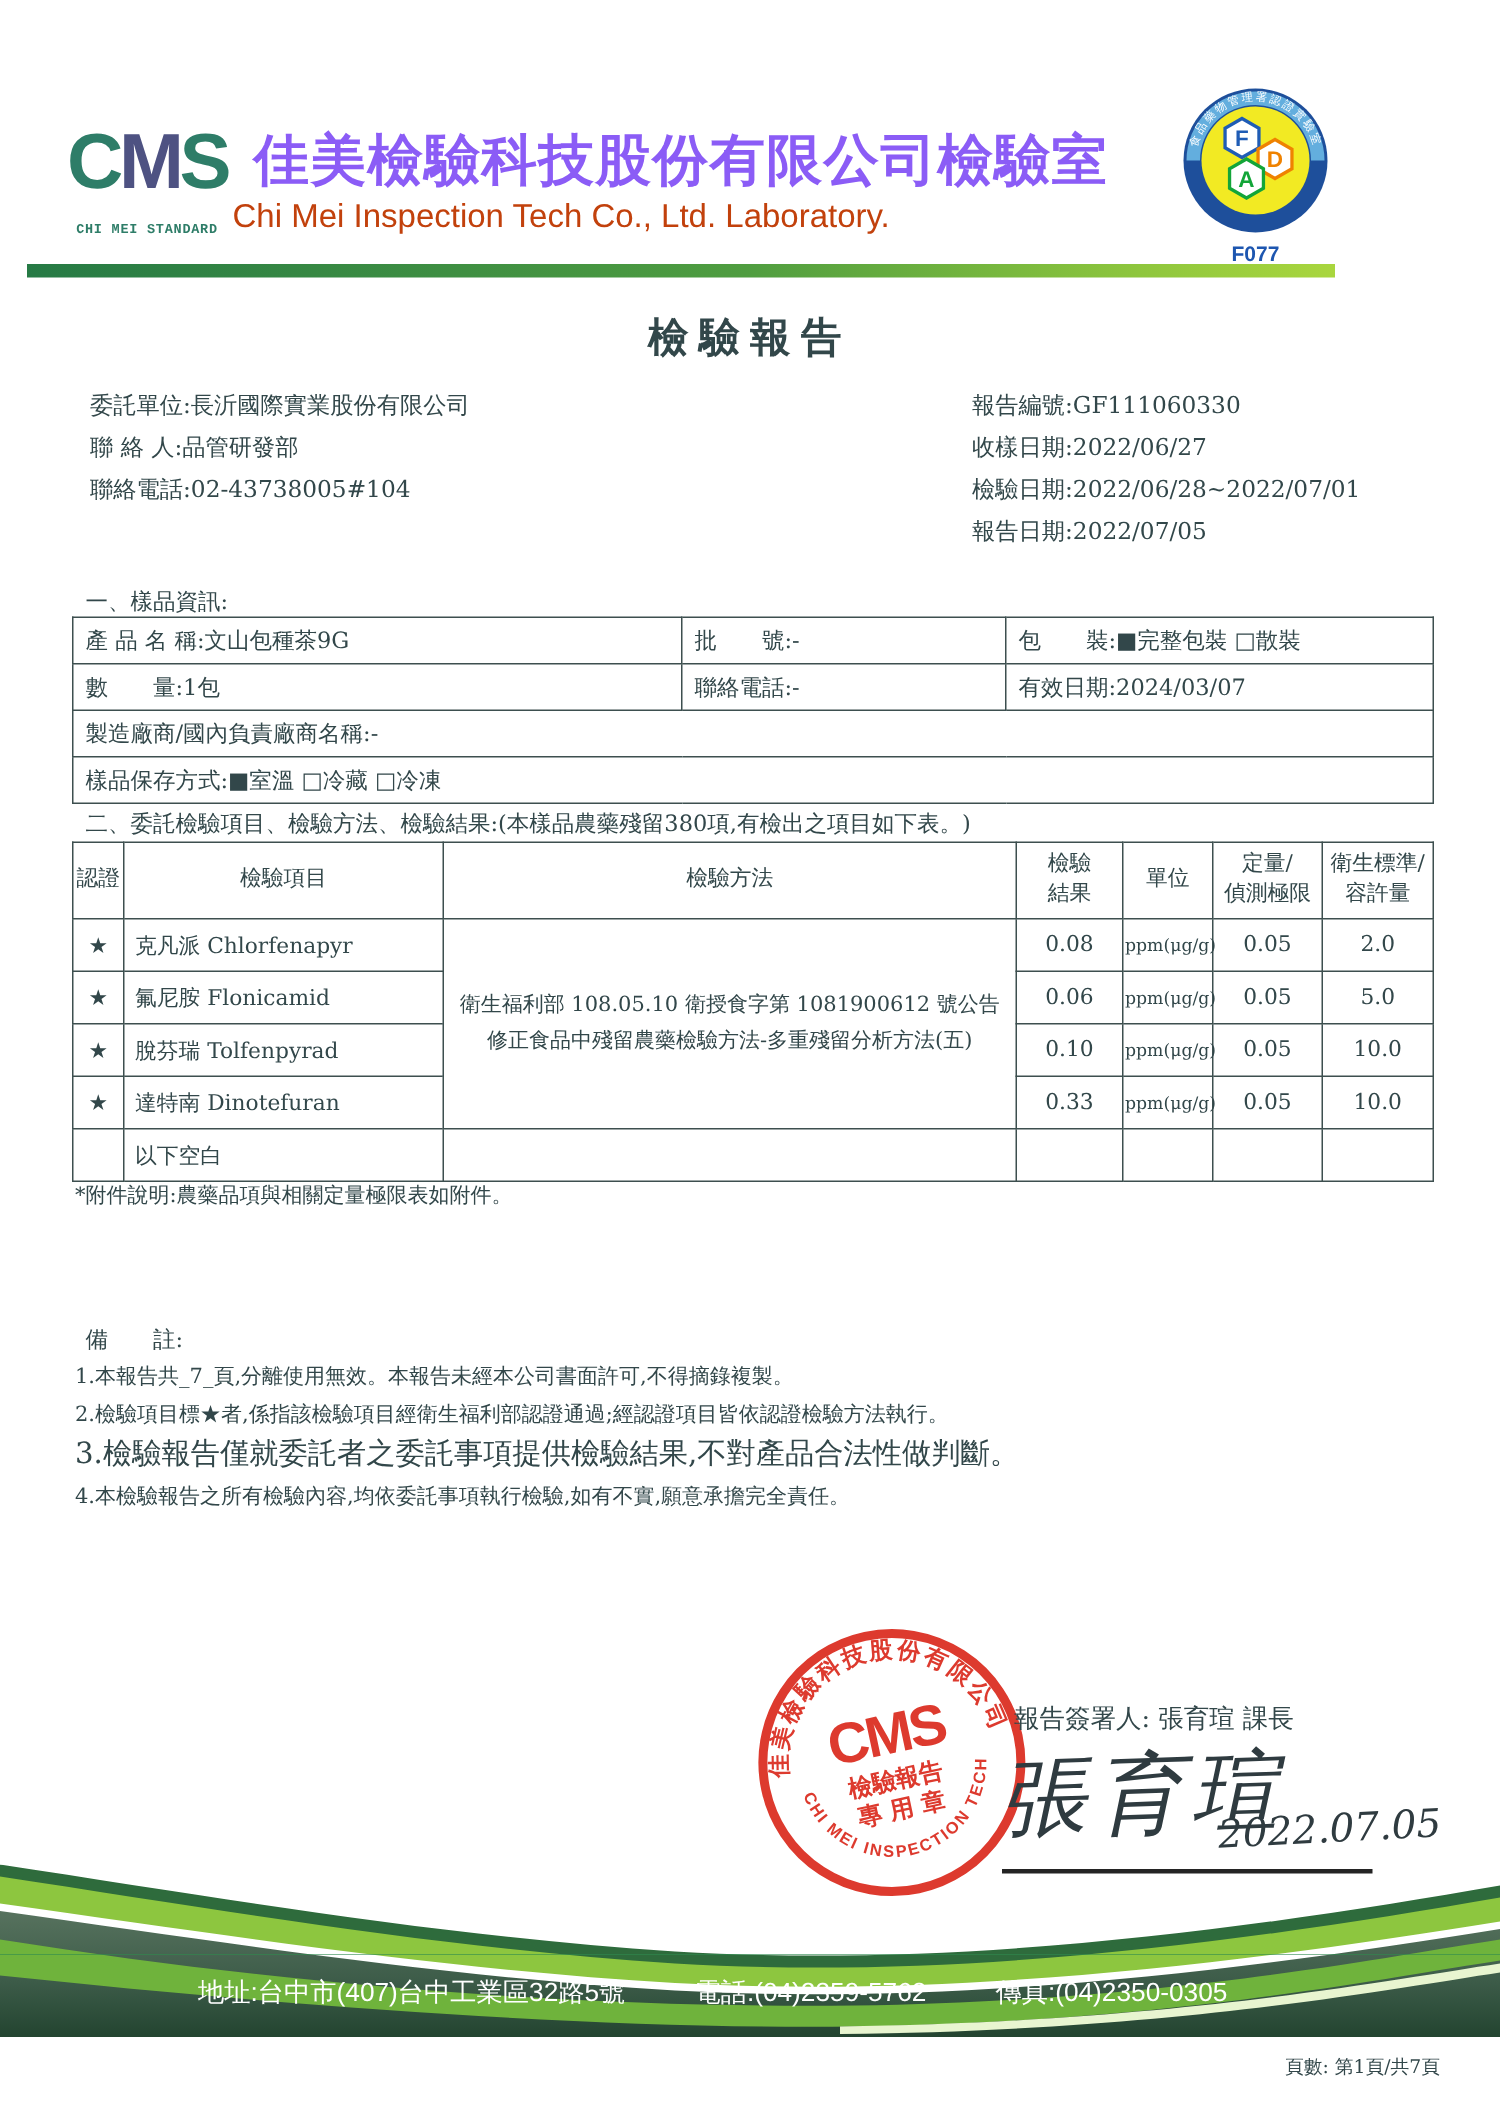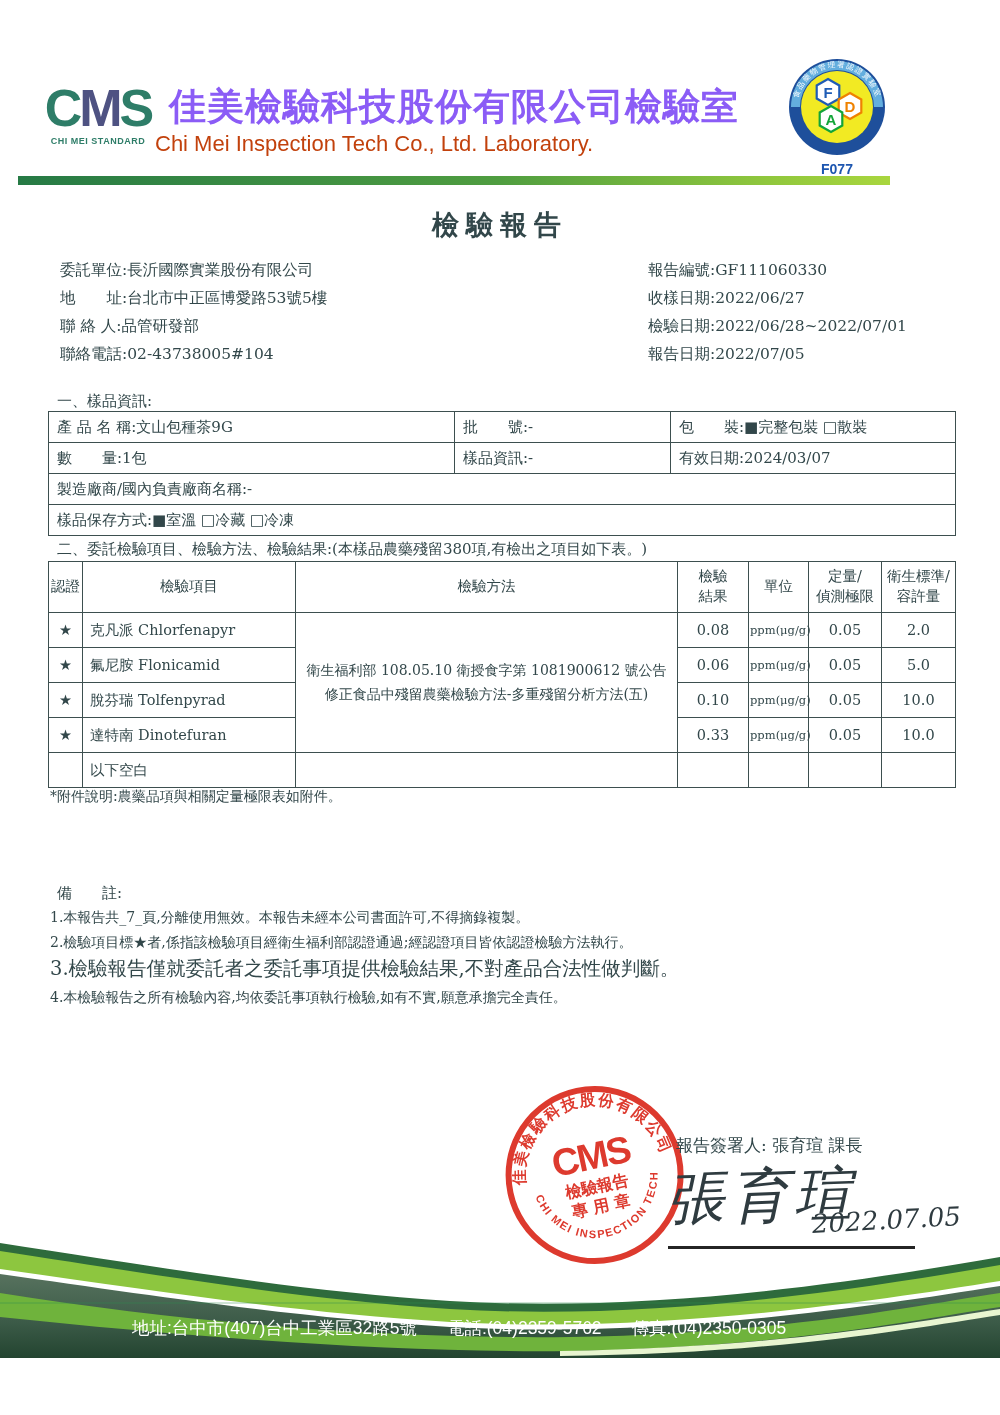--- a/index.html
+++ b/index.html
@@ -5,22 +5,22 @@
   html,body{margin:0;padding:0;background:#ffffff;}
   .page{position:relative;width:1000px;height:1415px;background:#ffffff;overflow:hidden;
         font-family:"DejaVu Serif","Liberation Serif",serif;color:#32474a;}
   .abs{position:absolute;}
 
   
   .logo-block{left:44px;top:84px;width:108px;text-align:center;}
   .logo-letters{font-family:"Liberation Sans","DejaVu Sans",sans-serif;font-weight:800;
                 font-size:52px;line-height:0.95;letter-spacing:-3px;}
   .logo-letters .g{color:#2e7d68;} .logo-letters .n{color:#4e5282;}
-  .logo-tagline{margin-top:3px;font-size:9px;font-weight:700;color:#2e7d68;letter-spacing:0.5px;
-                font-family:Liberation Sans, sans-serif;white-space:nowrap;}
+  .logo-tagline{margin-top:15px;font-size:9px;font-weight:700;color:#2e7d68;letter-spacing:0.5px;
+                font-family:Liberation Mono, monospace;white-space:nowrap;}
   .company-zh{left:169px;top:82px;font-size:37px;font-weight:700;color:#8b5cf6;letter-spacing:1px;
               font-family:"Liberation Sans","DejaVu Sans",sans-serif;white-space:nowrap;}
   .company-en{left:155px;top:131px;font-size:22px;font-weight:500;color:#c2410c;
               font-family:"Liberation Sans","DejaVu Sans",sans-serif;white-space:nowrap;}
   .green-bar{left:18px;top:176px;width:872px;height:9px;
              background:linear-gradient(to right,#267a45,#4f9d40 55%,#8ec63d 85%,#a9d63e);}
   .badge{left:786px;top:56px;}
   .badge-code{left:786px;top:161px;width:102px;text-align:center;color:#1d56b0;font-weight:700;
               font-size:14px;font-family:"Liberation Sans","DejaVu Sans",sans-serif;}
 
@@ -58,21 +58,21 @@
   .stamp{left:503px;top:1083px;transform:rotate(-12deg);}
   .signer{left:676px;top:1134px;font-size:17px;white-space:nowrap;}
   .handwriting{left:666px;top:1158px;font-size:58px;font-style:italic;color:#2f3b40;
                letter-spacing:6px;transform:rotate(-2deg);white-space:nowrap;}
   .sig-date{left:812px;top:1205px;font-size:26px;font-style:italic;color:#2f3b40;
             transform:rotate(-3deg);white-space:nowrap;}
   .sig-underline{left:668px;top:1246px;width:247px;height:2.5px;background:#242424;}
 
   
   .footer-wave{left:0;top:1243px;}
-  .footer-text{left:132px;top:1316px;display:flex;gap:30px;color:#ffffff;font-size:17.5px;
+  .footer-text{left:132px;top:1316px;display:flex;gap:46px;color:#ffffff;font-size:17.5px;
                font-family:"Liberation Sans","DejaVu Sans",sans-serif;white-space:nowrap;text-align:center;}
   .page-num{left:0;right:40px;top:1370px;text-align:right;font-size:12.5px;white-space:nowrap;}
 </style>
 </head>
 <body>
 
 <div class="page">
 
   <div class="abs logo-block">
     <div class="logo-letters"><span class="g">C</span><span class="n">M</span><span class="g">S</span></div>
@@ -102,21 +102,20 @@
       <text x="64" y="55.5" text-anchor="middle" font-size="15" font-weight="bold" fill="#ef8200" font-family="Liberation Sans, sans-serif">D</text>
       <text x="45" y="68.5" text-anchor="middle" font-size="15" font-weight="bold" fill="#13a538" font-family="Liberation Sans, sans-serif">A</text>
     </svg>
   </div>
   <div class="abs badge-code">F077</div>
 
   <div class="abs doc-title">檢驗報告</div>
 
   <div class="abs client-info">
     <div class="info-line"><span>委託單位:</span><span>長沂國際實業股份有限公司</span></div>
-    <div class="info-line"><span>地　　址:</span><span>台北市中正區博愛路53號5樓</span></div>
     <div class="info-line"><span>聯 絡 人:</span><span>品管研發部</span></div>
     <div class="info-line"><span>聯絡電話:</span><span>02-43738005#104</span></div>
   </div>
   <div class="abs report-info">
     <div class="info-line"><span>報告編號:</span><span>GF111060330</span></div>
     <div class="info-line"><span>收樣日期:</span><span>2022/06/27</span></div>
     <div class="info-line"><span>檢驗日期:</span><span>2022/06/28~2022/07/01</span></div>
     <div class="info-line"><span>報告日期:</span><span>2022/07/05</span></div>
   </div>
 
@@ -128,21 +127,21 @@
         <col style="width:285px">
       </colgroup>
     <tbody>
         <tr>
       <td>產 品 名 稱:文山包種茶9G</td>
       <td>批　　號:-</td>
       <td>包　　裝:■完整包裝 □散裝</td>
     </tr>
     <tr>
       <td>數　　量:1包</td>
-      <td>樣品資訊:-</td>
+      <td>聯絡電話:-</td>
       <td>有效日期:2024/03/07</td>
     </tr>
     <tr>
       <td colspan="3">製造廠商/國內負責廠商名稱:-</td>
     </tr>
     <tr>
       <td colspan="3">樣品保存方式:■室溫 □冷藏 □冷凍</td>
     </tr>
   </tbody>
     </table>
@@ -263,14 +262,15 @@
       <path d="M0,50 C200,82 400,96 570,94 C780,91 920,62 1000,50 L1000,64 C920,76 780,105 570,108 C400,110 200,95 0,74 Z" fill="#6fb33c"></path>
       <path d="M560,108 C780,105 920,78 1000,66 L1000,72 C920,84 780,111 560,113 Z" fill="#e8f5d0"></path>
       <line x1="0" y1="60" x2="1000" y2="60" stroke="#2f8c4f" stroke-width="0.8" opacity="0.6"></line>
     </svg>
   </div>
   <div class="abs footer-text">
     <span>地址:台中市(407)台中工業區32路5號</span>
     <span>電話:(04)2359-5762</span>
     <span>傳真:(04)2350-0305</span>
   </div>
+  <div class="abs page-num">頁數: 第1頁/共7頁</div>
 
 </div>
 
 </body></html>

